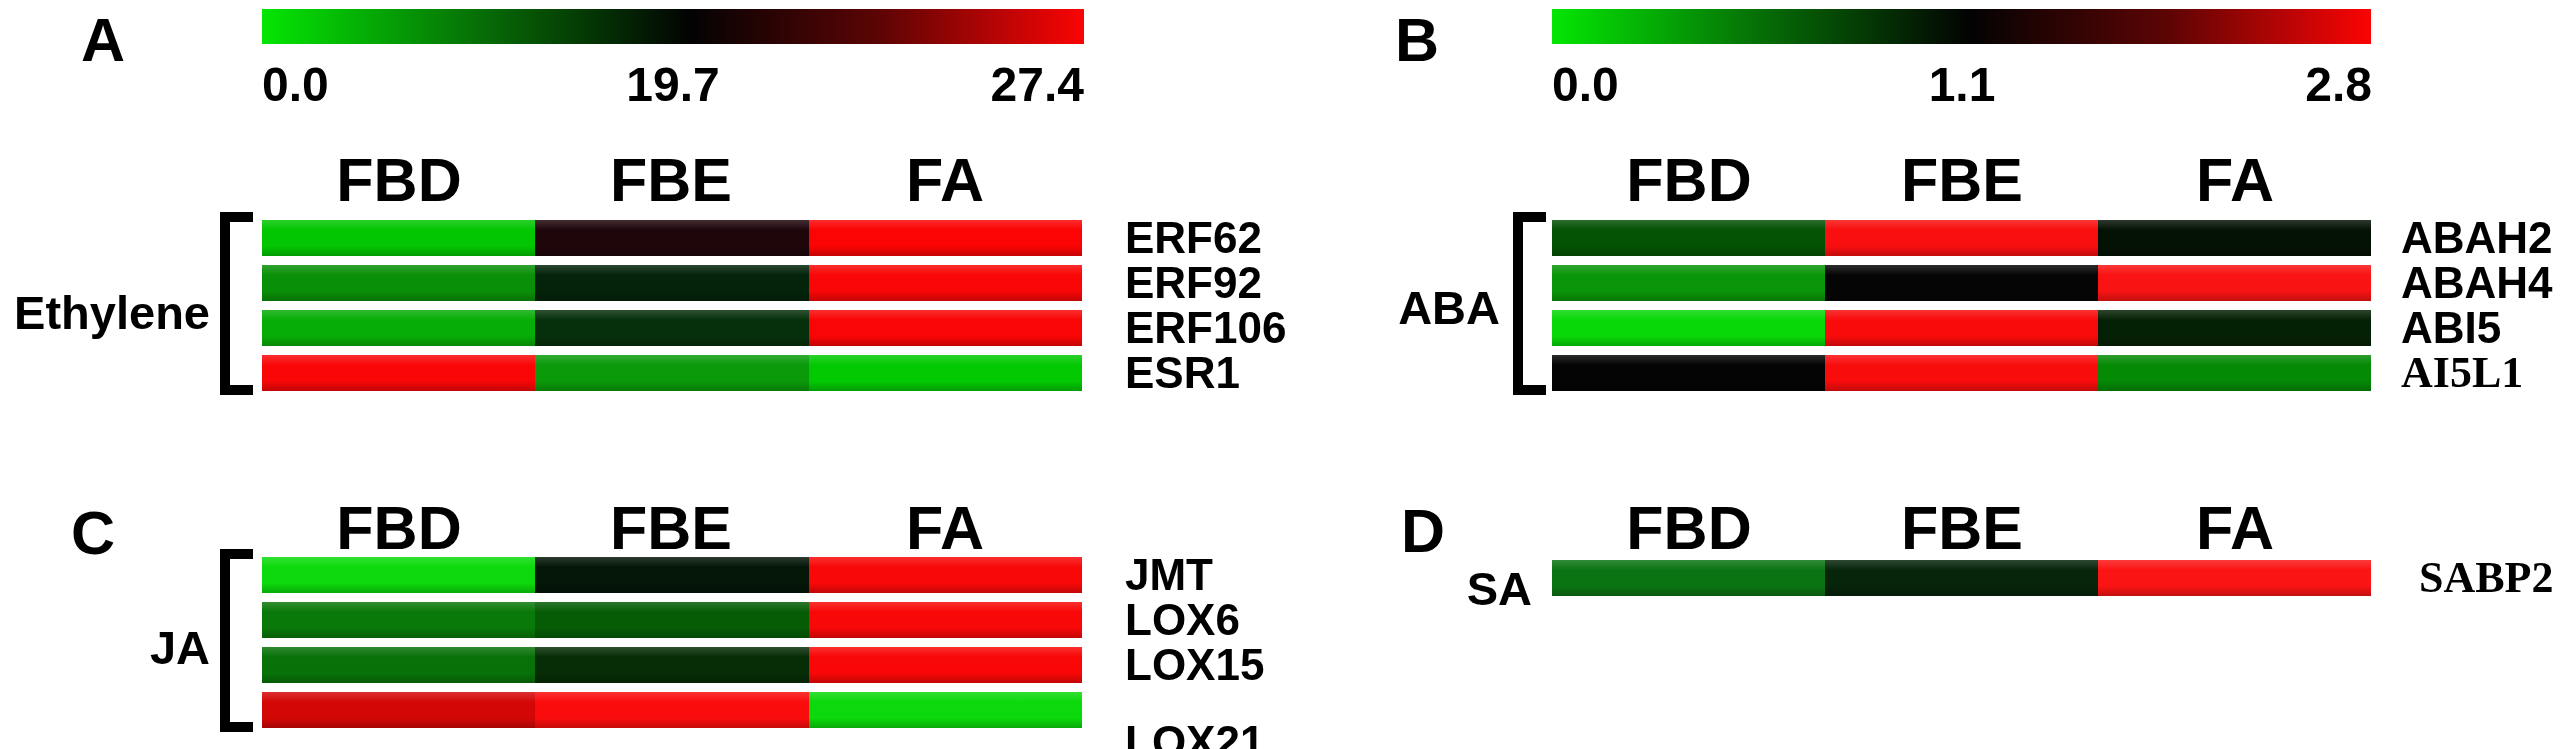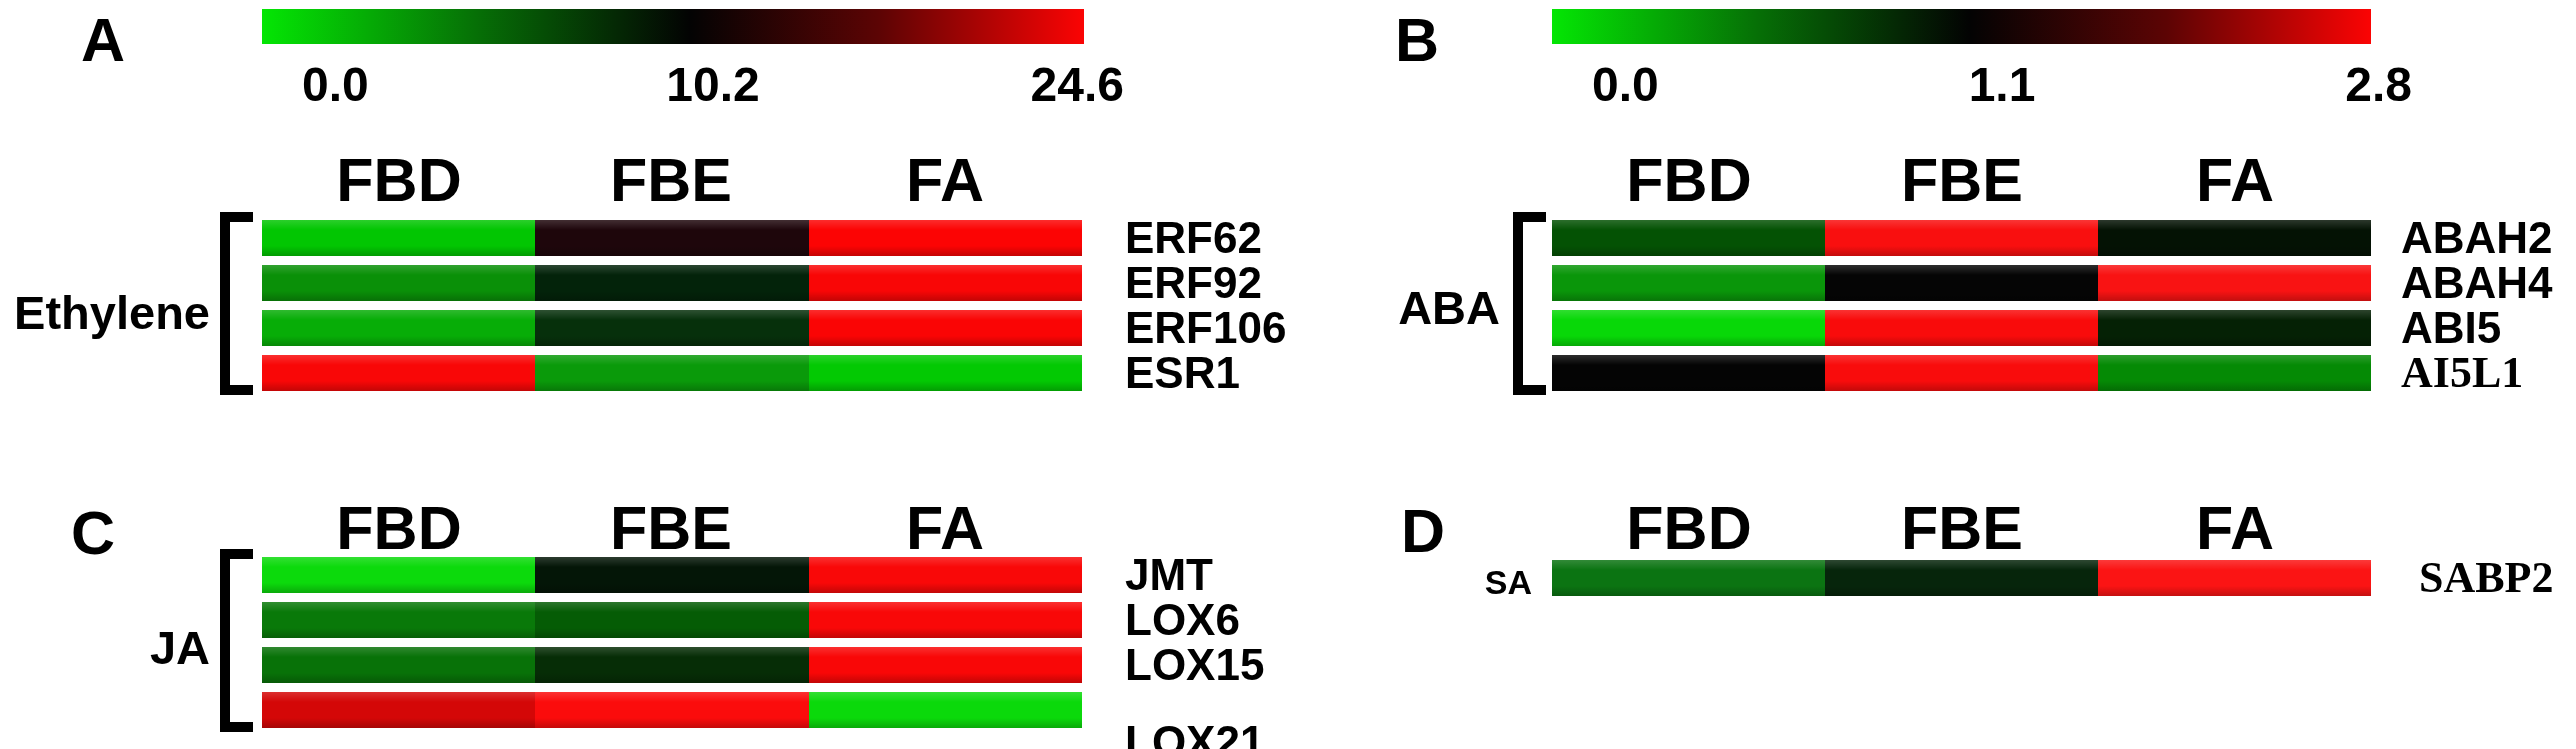--- a/index.html
+++ b/index.html
@@ -17,21 +17,21 @@
   #lt-b{left:1395px;top:10.2px;}
   #lt-c{left:71px;top:503px;}
   #lt-d{left:1401px;top:501px;}
 
   .colorbar{position:absolute;top:8.7px;height:35px;}
   #cb-a{left:262px;width:822px;
     background:linear-gradient(90deg,#04e604 0%,#067006 26%,#030303 52%,#5c0404 75%,#fb0404 100%);}
   #cb-b{left:1552px;width:819px;
     background:linear-gradient(90deg,#04e604 0%,#067006 25%,#030303 51%,#5c0404 75%,#fb0404 100%);}
 
-  .tick{position:absolute;top:61px;font-size:48px;line-height:1;white-space:nowrap;margin-left:40px;}
+  .tick{position:absolute;top:61px;font-size:48px;line-height:1;white-space:nowrap;}
   #tick-a-min{left:262px;}
   #tick-a-mid{left:673px;transform:translateX(-50%);}
   #tick-a-max{left:1084px;transform:translateX(-100%);}
   #tick-b-min{left:1552px;}
   #tick-b-mid{left:1962px;transform:translateX(-50%);}
   #tick-b-max{left:2372px;transform:translateX(-100%);}
 
   .colhead{position:absolute;font-size:61px;line-height:1;transform:translateX(-50%);white-space:nowrap;}
   #ch-a-0{left:399px;top:150px;} #ch-a-1{left:671px;top:150px;} #ch-a-2{left:945px;top:150px;}
   #ch-b-0{left:1689px;top:150px;} #ch-b-1{left:1962px;top:150px;} #ch-b-2{left:2235px;top:150px;}
@@ -41,21 +41,21 @@
   .bracket{position:absolute;width:33px;height:183px;box-sizing:border-box;
     border-left:10.2px solid #000;border-top:10.2px solid #000;border-bottom:10.2px solid #000;}
   #br-a{left:220px;top:212px;}
   #br-b{left:1513px;top:212px;}
   #br-c{left:220px;top:549px;}
 
   .group{position:absolute;font-size:47px;line-height:1;text-align:right;white-space:nowrap;}
   #grp-a{right:2366px;top:289px;}
   #grp-b{right:1076px;top:284px;}
   #grp-c{right:2366px;top:624px;}
-  #grp-d{right:1044px;top:565px;font-size:34px;}
+  #grp-d{right:1044px;top:565px;font-size:47px;}
 
   .heatmap{position:absolute;}
   #hm-a{left:262px;top:220px;width:820px;height:172px;}
   #hm-b{left:1552px;top:220px;width:819px;height:172px;}
   #hm-c{left:262px;top:557px;width:820px;height:172px;}
   #hm-d{left:1552px;top:560px;width:819px;height:36px;}
 
   .hm-row{position:absolute;left:0;right:0;height:36px;display:flex;}
   .hm-cell{flex:1;
     background-image:linear-gradient(180deg,rgba(255,255,255,.16),rgba(255,255,255,0) 28%,rgba(0,0,0,0) 72%,rgba(0,0,0,.22));}
@@ -69,22 +69,22 @@
 </style>
 </head>
 <body>
 
 <div class="fig">
 
   <section>
     <div class="letter" id="lt-a">A</div>
     <div class="colorbar" id="cb-a"></div>
     <div class="tick" id="tick-a-min">0.0</div>
-    <div class="tick" id="tick-a-mid">10.2</div>
-    <div class="tick" id="tick-a-max">24.6</div>
+    <div class="tick" id="tick-a-mid">19.7</div>
+    <div class="tick" id="tick-a-max">27.4</div>
     <div class="colhead" id="ch-a-0">FBD</div>
     <div class="colhead" id="ch-a-1">FBE</div>
     <div class="colhead" id="ch-a-2">FA</div>
     <div class="bracket" id="br-a"></div>
     <div class="group" id="grp-a">Ethylene</div>
     <div class="heatmap" id="hm-a">
         <div class="hm-row" style="top: 0px;">
           <div class="hm-cell" style="background-color: rgb(2, 198, 2);"></div>
           <div class="hm-cell" style="background-color: rgb(30, 6, 11);"></div>
           <div class="hm-cell" style="background-color: rgb(252, 4, 4);"></div>

